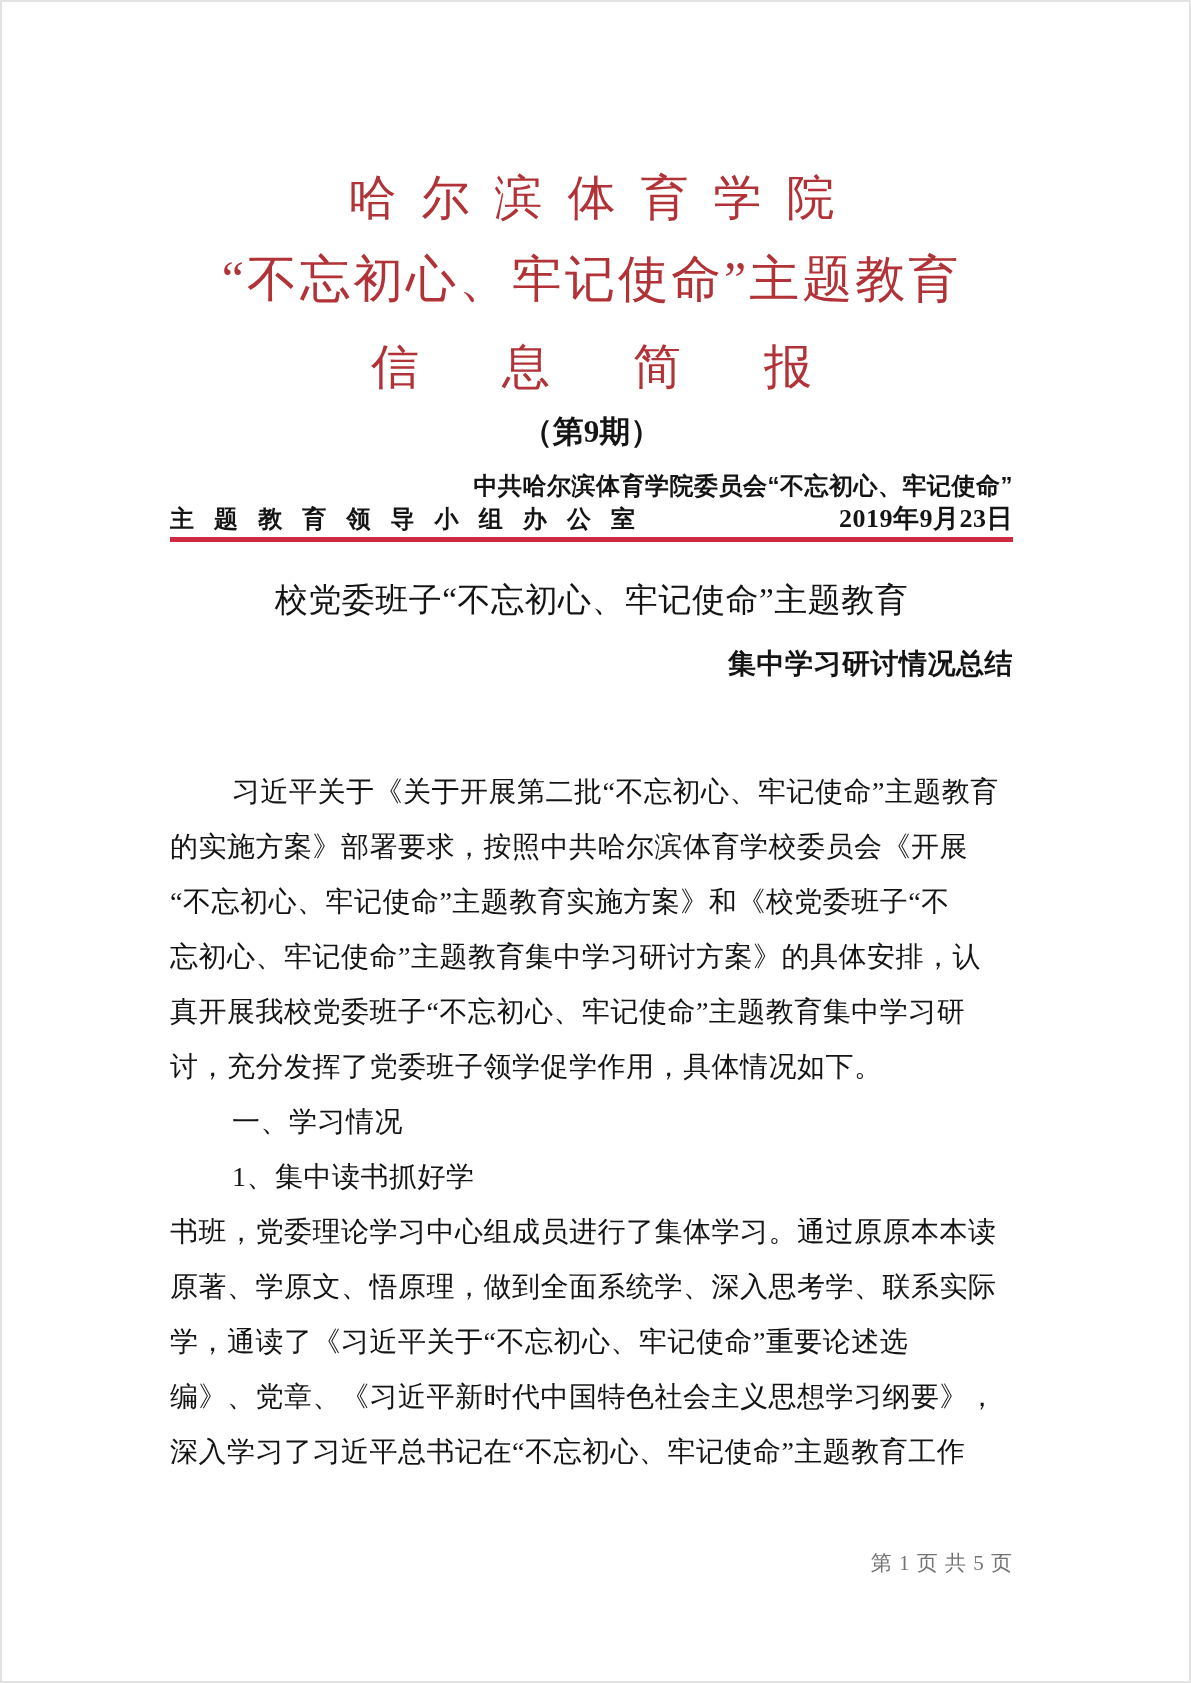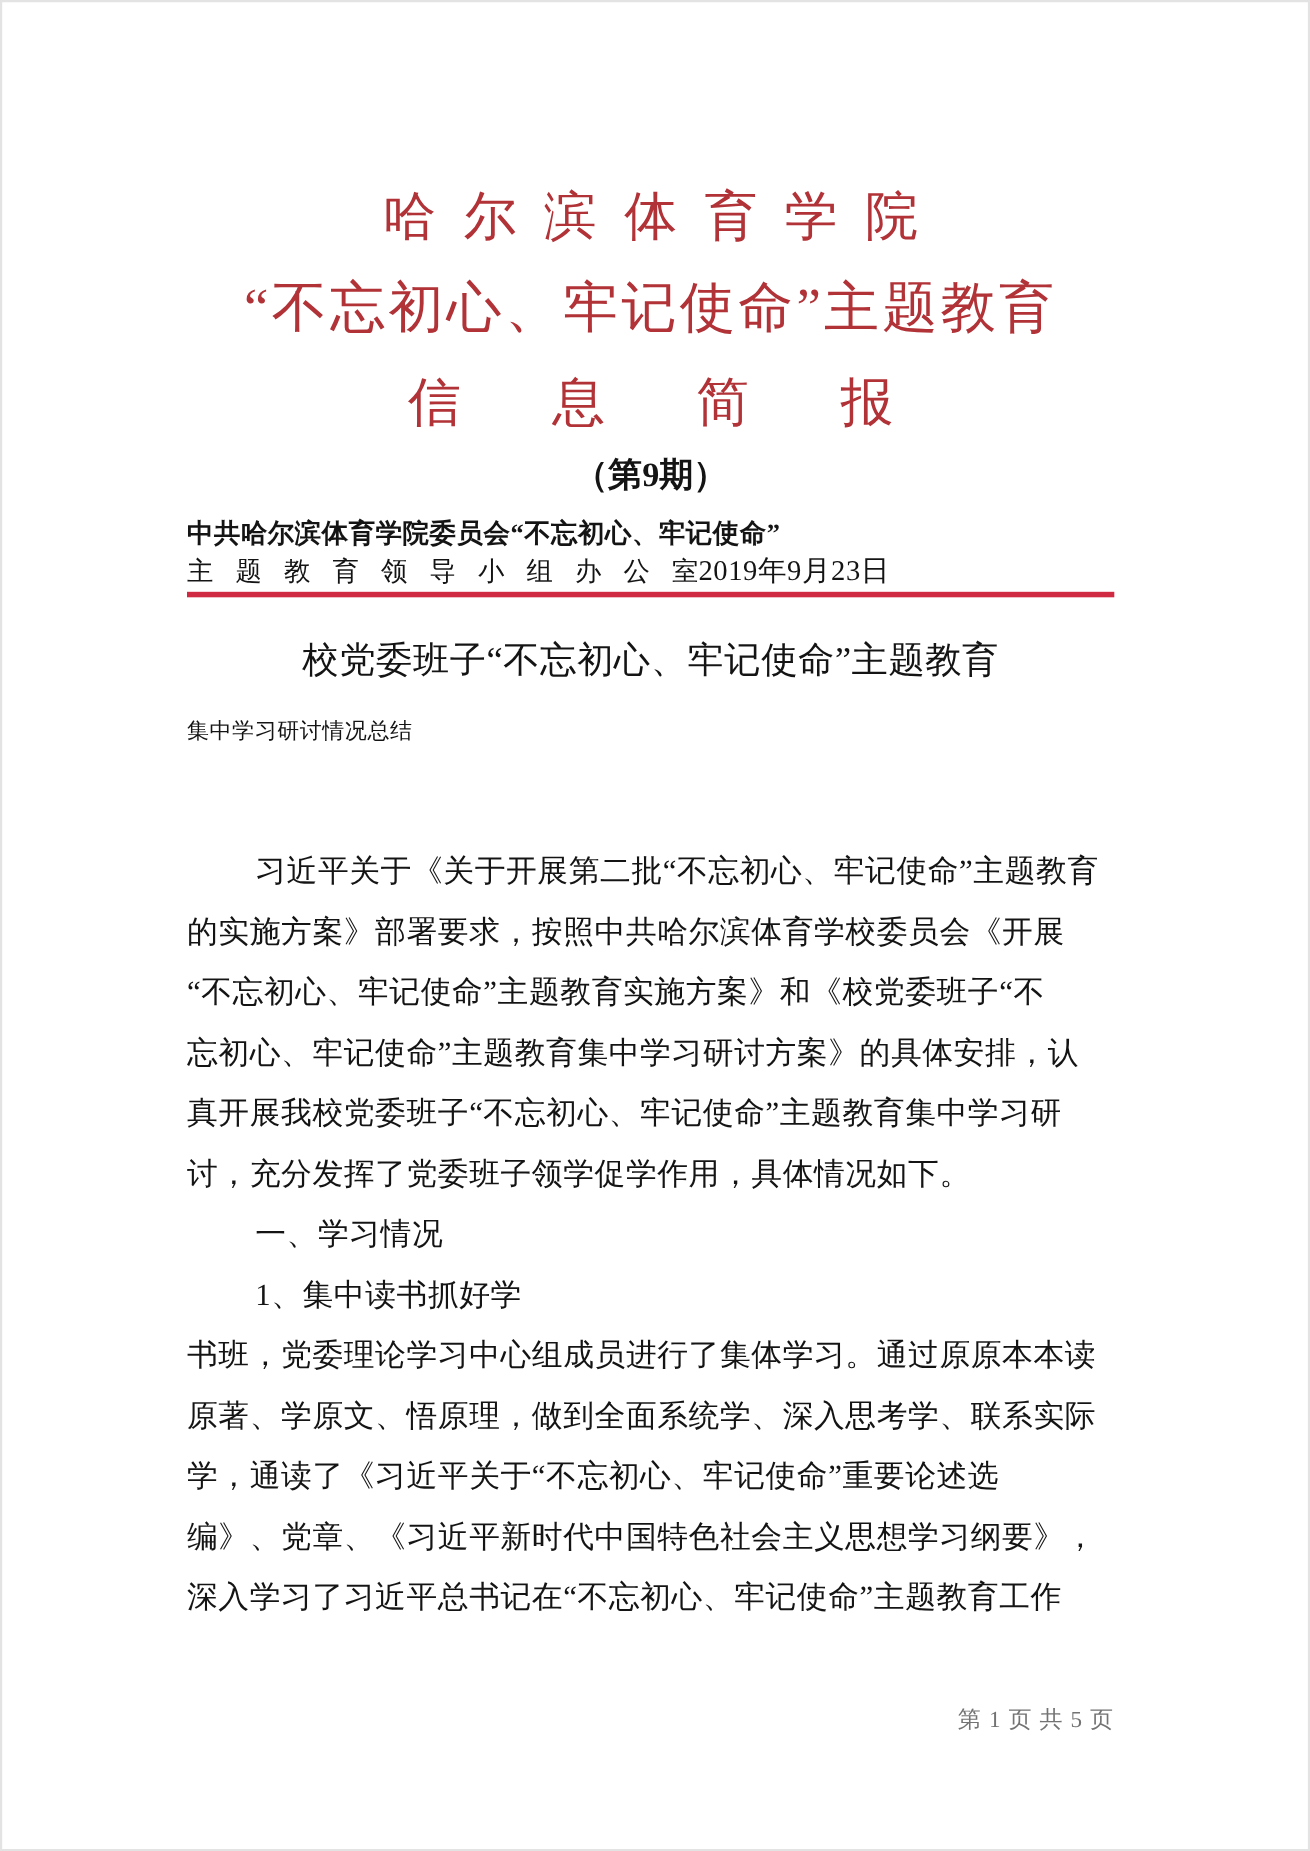--- a/index.html
+++ b/index.html
@@ -47,27 +47,28 @@
   .issue{
     margin-top:20px;
     text-align:center;
     font-size:31px;line-height:36px;
     font-weight:bold;
   }
   .org-line1{
     margin-top:22px;
     font-size:24px;line-height:28px;
     font-weight:bold;
-    font-family:Liberation Serif, serif;
+    font-family:Liberation Sans, sans-serif;
     letter-spacing:0.5px;
+    text-align:right;
   }
   .org-row{
     margin-top:6px;
-    display:flex;align-items:baseline;
-    font-size:24px;line-height:26px;font-weight:normal;
+    display:flex;justify-content:space-between;align-items:baseline;
+    font-size:24px;line-height:26px;font-weight:bold;
   }
   .org-line2{
     display:inline-block;
     width:465px;
     text-align:justify;text-align-last:justify;
     font-family:"Liberation Sans","DejaVu Sans",sans-serif;
   }
   .org-date{
     font-size:26px;
     font-family:"Liberation Serif","DejaVu Serif",serif;
@@ -82,23 +83,23 @@
   
   .doc-title1{
     margin-top:38px;
     text-align:center;
     font-size:33px;line-height:40px;
     font-weight:normal;
     letter-spacing:0.5px;
   }
   .doc-title2{
     margin-top:24px;
-    text-align:left;
-    font-size:20px;line-height:40px;
-    font-weight:normal;
+    text-align:right;
+    font-size:28px;line-height:40px;
+    font-weight:bold;
     letter-spacing:0.5px;
   }
   
   .doc-body{
     margin-top:80px;
     font-size:28px;
     line-height:55px;
     letter-spacing:0.5px;
   }
   .doc-body .line{white-space:nowrap;}

